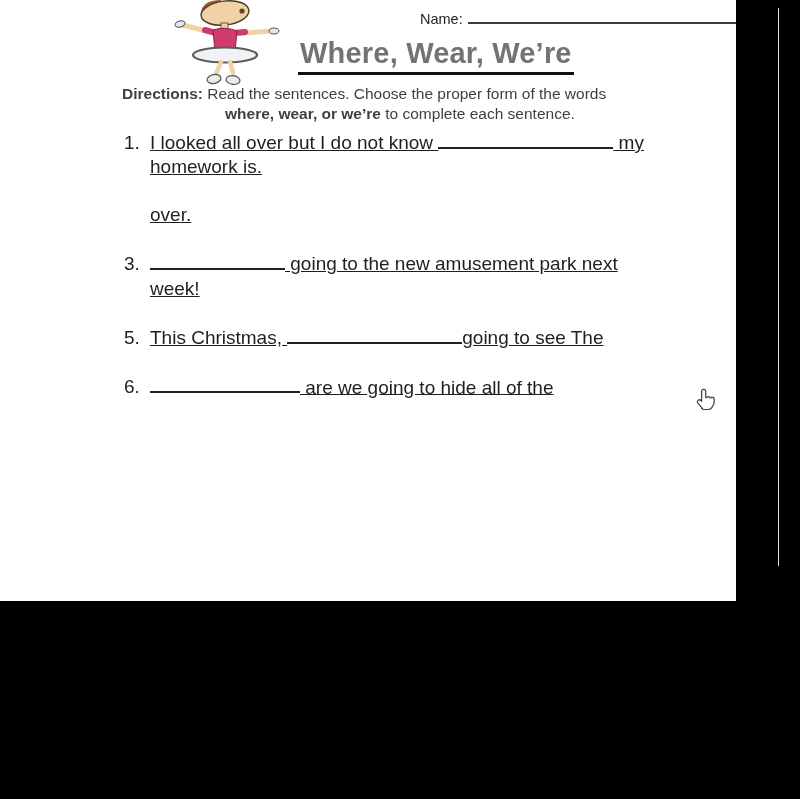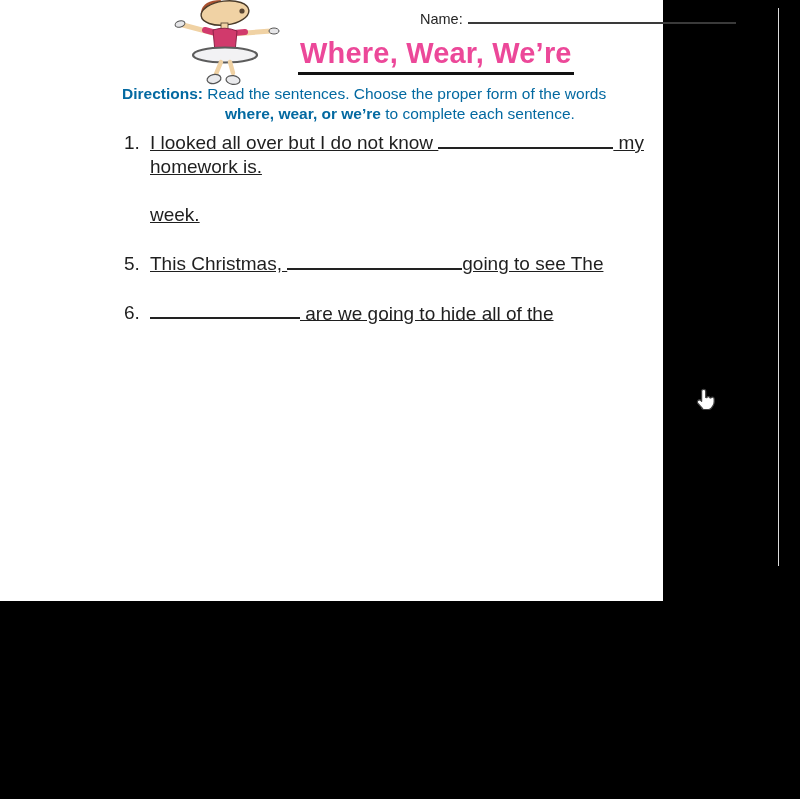--- a/index.html
+++ b/index.html
@@ -4,47 +4,47 @@
 <style>
   html,body{margin:0;padding:0;}
   body{
     width:800px;height:799px;position:relative;overflow:hidden;
     background:#000;
     font-family:"Liberation Sans",sans-serif;
     color:#1f1f1f;
     -webkit-font-smoothing:antialiased;
   }
   .screen{
-    position:absolute;left:0;top:0;width:663px;height:601px;background:#ffffff;
+    position:absolute;left:0;top:0;width:736px;height:601px;background:#ffffff;
   }
   .page-edge{
     position:absolute;left:778px;top:8px;width:1px;height:558px;background:#dcdcdc;
   }
   .letterbox{
     position:absolute;left:0;top:601px;width:800px;height:198px;background:#000000;
   }
   .clipart{
     position:absolute;left:163px;top:0px;width:128px;height:88px;
   }
   .name-row{
     position:absolute;left:420px;top:9px;font-size:14.5px;color:#262626;
     white-space:nowrap;
   }
   .name-line{
     display:inline-block;width:268px;border-bottom:2px solid #3a3a3a;
     height:13px;margin-left:5px;vertical-align:baseline;
   }
   .title{
     position:absolute;left:298px;top:37px;
-    font-size:29px;font-weight:bold;letter-spacing:0.2px;color:#ec4899;
+    font-size:29px;font-weight:bold;letter-spacing:0.2px;color:#737373;
     border-bottom:3px solid #111;padding:0 2px 2px 2px;white-space:nowrap;
   }
   .directions{
     position:absolute;left:122px;top:84px;font-size:15.5px;line-height:20px;
-    color:#0369a1;white-space:nowrap;
+    color:#404040;white-space:nowrap;
   }
   .directions .l2{margin-left:103px;}
   .directions b{font-weight:bold;}
   .items{
     position:absolute;left:124px;top:129px;width:650px;
     font-size:19px;color:#1f1f1f;text-decoration:underline;
   }
   .item{margin-bottom:23px;}
   .item .line{line-height:24.6px;white-space:pre;}
   .item .line.cont{padding-left:26px;}
@@ -98,21 +98,25 @@
     <div class="l1"><b>Directions:</b><span> Read the sentences. Choose the proper form of the words</span></div>
     <div class="l2"><b>where, wear, or we’re</b><span> to complete each sentence.</span></div>
   </div>
 
   <div class="items">
       <div class="item">
         <div class="line"><span class="num">1.</span><span>I looked all over but I do not know </span><span class="blank" style="width: 175px;"></span><span> my</span></div>
         <div class="line cont"><span>homework is.</span></div>
       </div>
       <div class="item">
-        <div class="line cont"><span>week.</span></div>
+        <div class="line cont"><span>over.</span></div>
+      </div>
+      <div class="item">
+        <div class="line"><span class="num">3.</span><span class="blank" style="width: 135px;"></span><span> going to the new amusement park next</span></div>
+        <div class="line cont"><span>week!</span></div>
       </div>
       <div class="item">
         <div class="line"><span class="num">5.</span><span>This Christmas, </span><span class="blank" style="width: 175px;"></span><span>going to see The</span></div>
       </div>
       <div class="item">
         <div class="line"><span class="num">6.</span><span class="blank" style="width: 150px;"></span><span> are we going to hide all of the</span></div>
       </div>
     </div>
 
   <div class="page-edge"></div>

